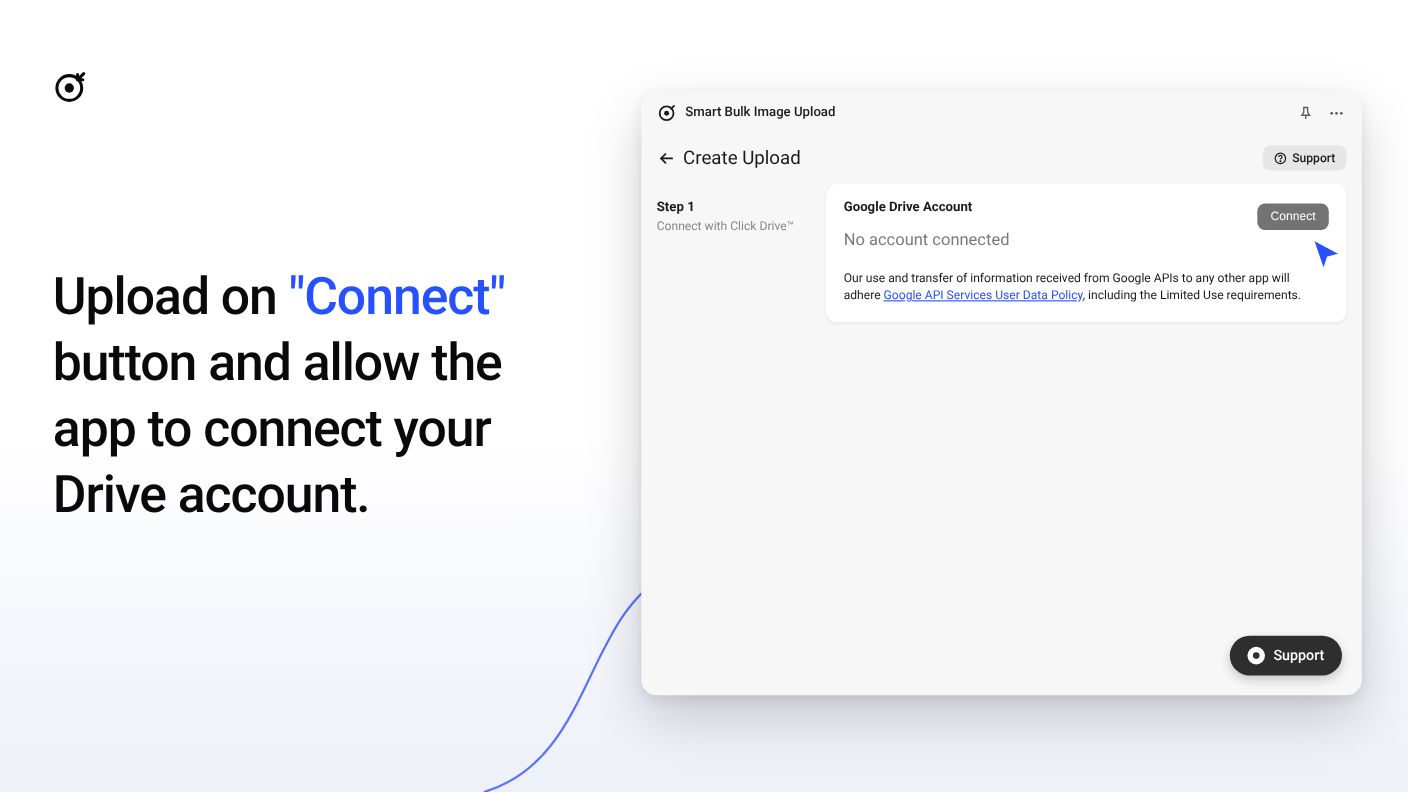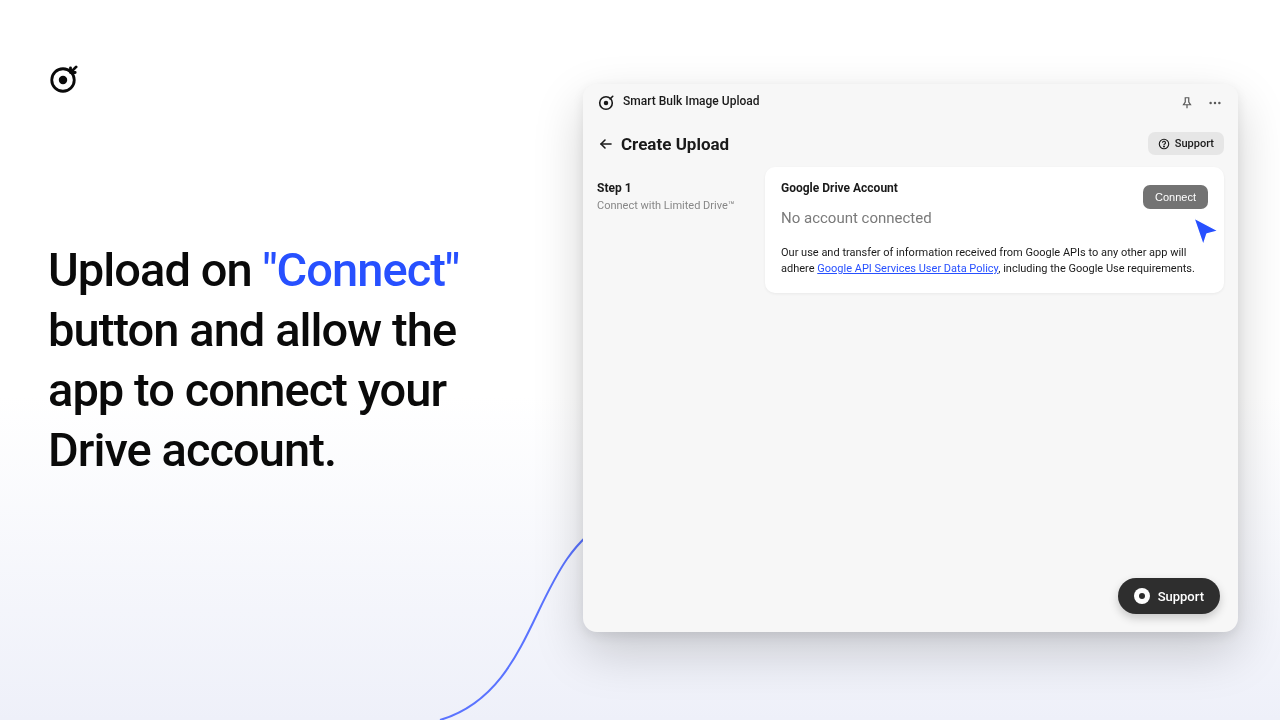--- a/index.html
+++ b/index.html
@@ -93,40 +93,39 @@
       height: 18px;
       display: inline-flex;
       align-items: center;
       justify-content: center;
       margin-right: 6px;
       color: #1a1a1a;
       cursor: pointer;
     }
     .page-title {
       font-size: 17px;
-      font-weight: 700;
+      font-weight: 400;
       color: #1a1a1a;
       flex: 1;
     }
     .support-pill {
       background: #e6e6e6;
       border-radius: 7px;
       padding: 5px 10px;
       font-size: 11px;
       font-weight: 500;
       color: #1a1a1a;
       display: inline-flex;
       align-items: center;
       gap: 5px;
       cursor: pointer;
     }
     .content-area {
       padding: 0 14px;
       display: flex;
-      gap: 14px;
     }
     .step-col {
       width: 154px;
       padding-top: 14px;
     }
     .step-title {
       font-size: 12px;
       font-weight: 700;
       color: #1a1a1a;
       margin-bottom: 4px;
@@ -300,33 +299,33 @@
         <path d="M 5.3 5.5 a 1.7 1.7 0 1 1 2.4 1.6 c -0.5 0.3 -0.7 0.6 -0.7 1.1"></path>
         <circle cx="7" cy="10" r="0.5" fill="#1a1a1a"></circle>
       </svg>
       <span>Support</span>
     </div>
   </div>
 
   <div class="content-area">
     <div class="step-col">
       <div class="step-title">Step 1</div>
-      <div class="step-subtitle">Connect with Limited Drive™</div>
+      <div class="step-subtitle">Connect with Click Drive™</div>
     </div>
 
     <div class="card">
       <div class="card-header-row">
         <div>
           <div class="card-title">Google Drive Account</div>
           <div class="card-subtitle">No account connected</div>
         </div>
         <button class="connect-btn">Connect</button>
       </div>
       <div class="policy-text">
-        <span>Our use and transfer of information received from Google APIs to any other app will adhere </span><a href="#">Google API Services User Data Policy</a><span>, including the Google Use requirements.</span>
+        <span>Our use and transfer of information received from Google APIs to any other app will adhere </span><a href="#">Google API Services User Data Policy</a><span>, including the Limited Use requirements.</span>
       </div>
     </div>
   </div>
 
   <div class="support-fab">
     <span class="chat-icon"></span>
     <span>Support</span>
   </div>
 </div>
 

